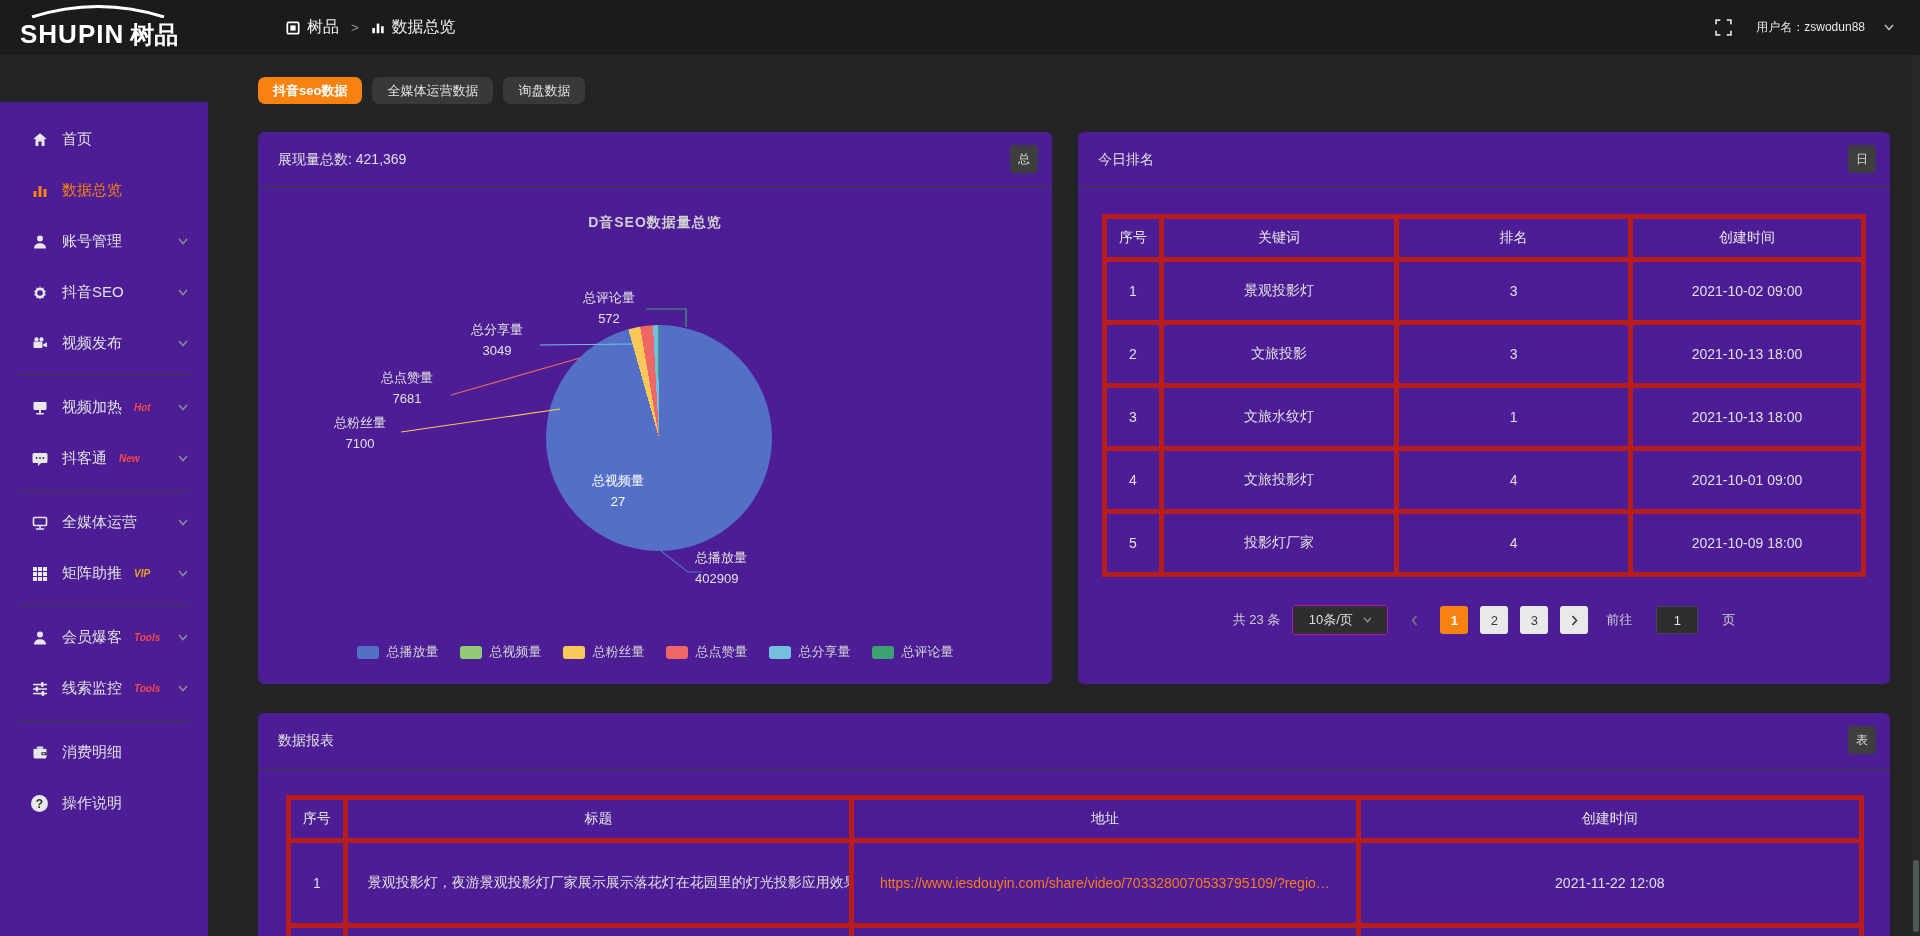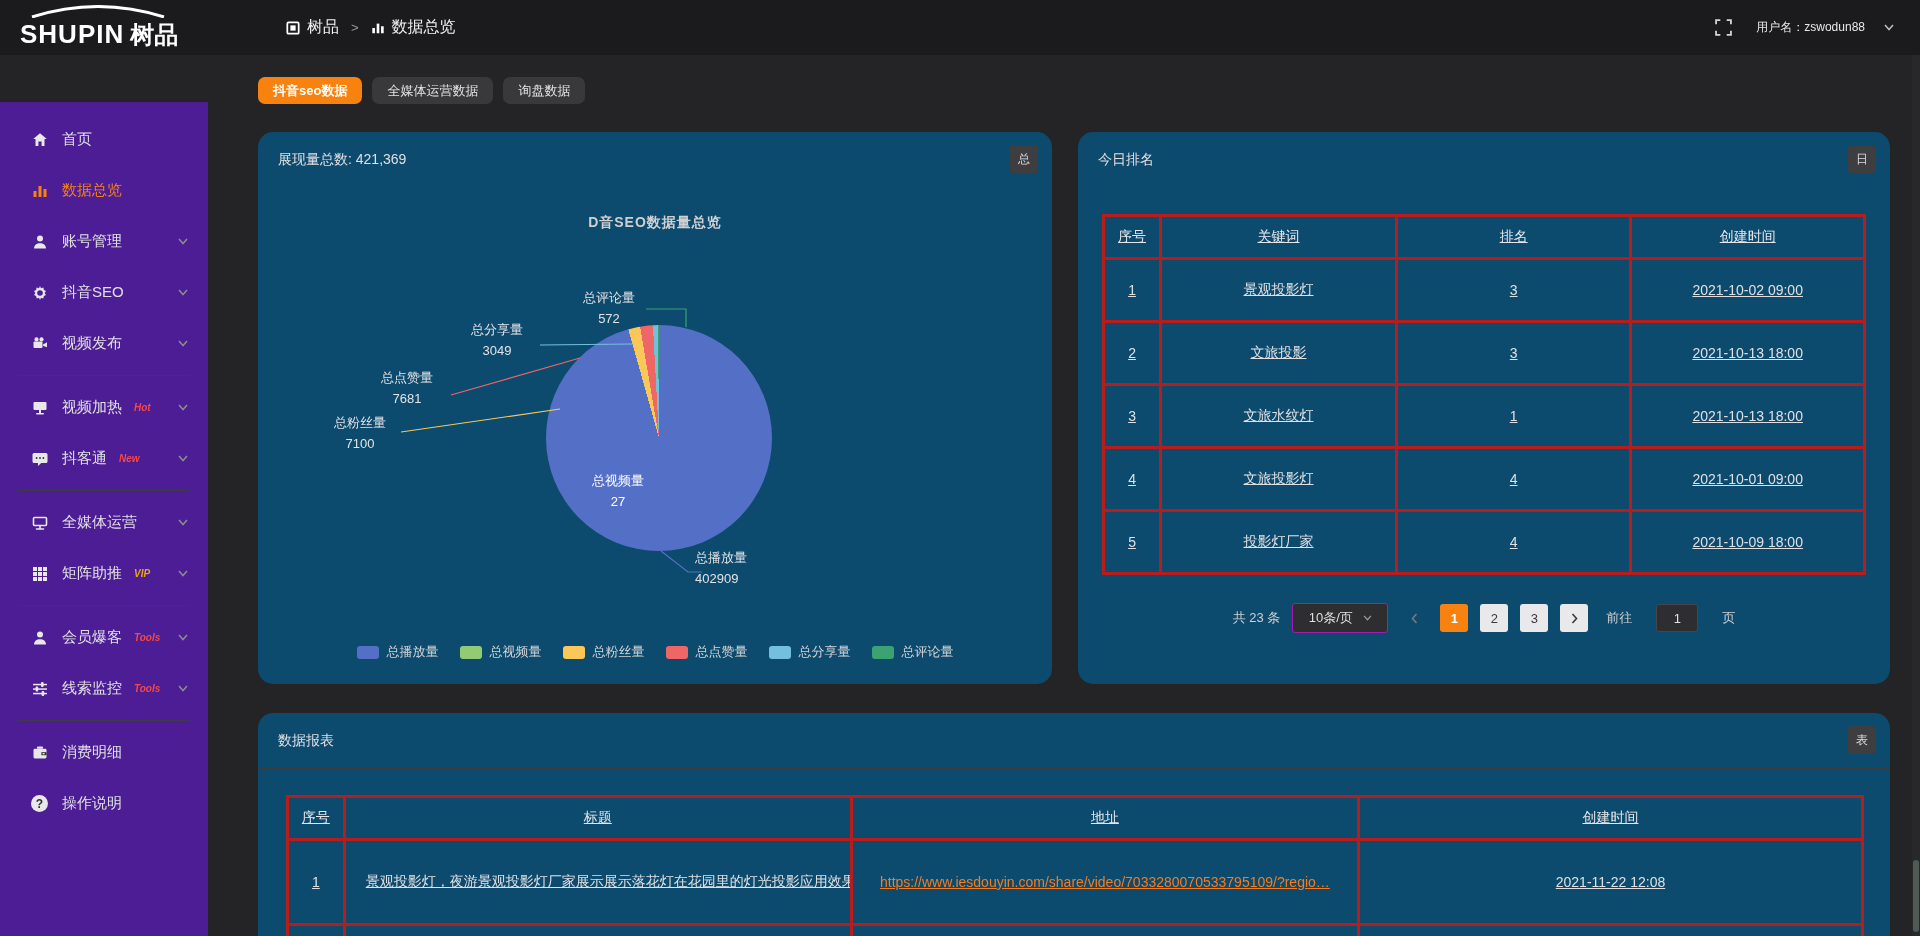--- a/index.html
+++ b/index.html
@@ -54,21 +54,21 @@
   
   .main { position:absolute; top:55px; left:208px; right:0; bottom:0; padding:22px 30px 0 50px; }
   .tabs { display:flex; gap:10px; }
   .tab {
     height:27px; padding:0 15px; display:flex; align-items:center;
     background:#39393b; color:#e3e3e5; font-size:13px; border-radius:7px; cursor:pointer;
   }
   .tab.active { background:#f8820f; color:#fff; font-weight:bold; }
 
   .panels { margin-top:28px; display:grid; grid-template-columns:794px 812px; gap:26px; }
-  .panel { background:#0c4a6e; border-radius:15px; position:relative; }
+  .panel { background:#4c1d95; border-radius:6px; position:relative; }
   .panel.top { height:552px; }
   .panel-header {
     height:56px; display:flex; align-items:center; padding:0 20px;
     border-bottom:1px solid #3d3d40; font-size:14px; color:#e0e0e2;
   }
   .corner-badge {
     position:absolute; top:13px; right:14px; width:28px; height:28px;
     background:#3e3e41; border-radius:4px; color:#dcdcde; font-size:12px;
     display:flex; align-items:center; justify-content:center; cursor:pointer;
   }
@@ -87,22 +87,22 @@
   .pie-label.inside { color:#fff; }
   .pie-label.left-align { text-align:left; }
   .leader-lines { position:absolute; left:0; top:0; }
   .legend { position:absolute; top:455px; left:0; right:0; display:flex; justify-content:center; gap:21px; }
   .legend-item { display:flex; align-items:center; gap:8px; font-size:13px; color:#d5d5d7; cursor:pointer; }
   .legend-swatch { width:22px; height:13px; border-radius:3px; }
 
   
   .tbl { width:100%; border-collapse:collapse; table-layout:fixed; }
   .tbl th, .tbl td {
-    border:3px solid #b91c1c; font-weight:400; color:#e0e0e2;
-    font-size:14px; text-align:center; padding:0 8px;text-decoration:underline;
+    border:5px solid #b91c1c; font-weight:400; color:#e0e0e2;
+    font-size:14px; text-align:center; padding:0 8px;
   }
   .tbl th { height:43px; color:#e6e6e8; }
   .rank-body { padding:26px 24px 0; }
   .rank-tbl td { height:63px; }
 
   
   .pagination {
     margin-top:28px; display:flex; align-items:center; justify-content:center;
     gap:12px; font-size:13px; color:#cfcfd1;
   }

